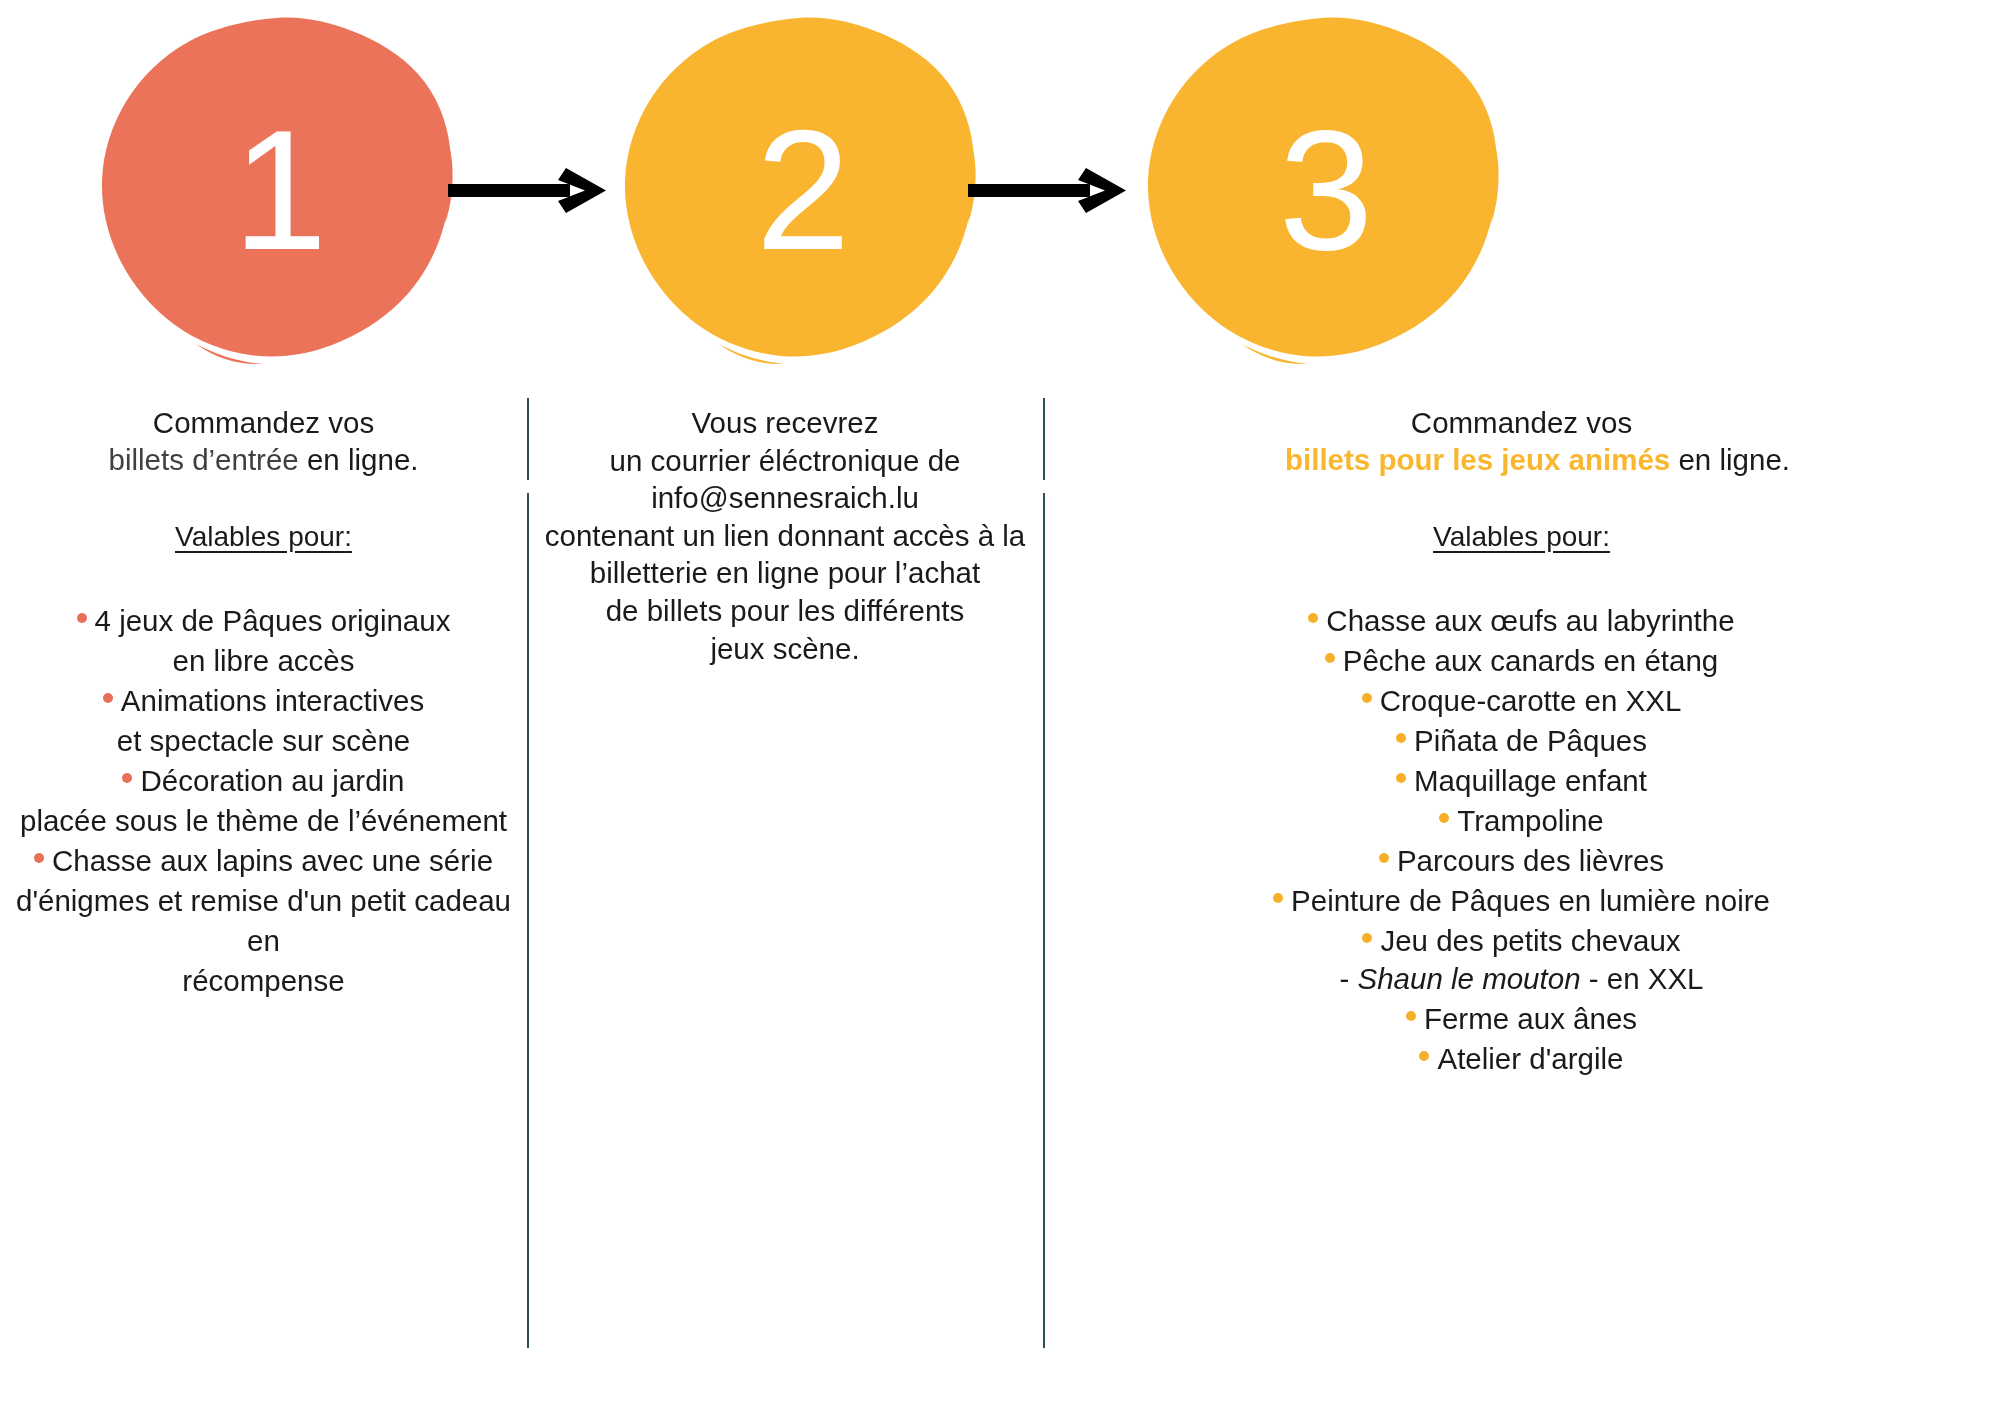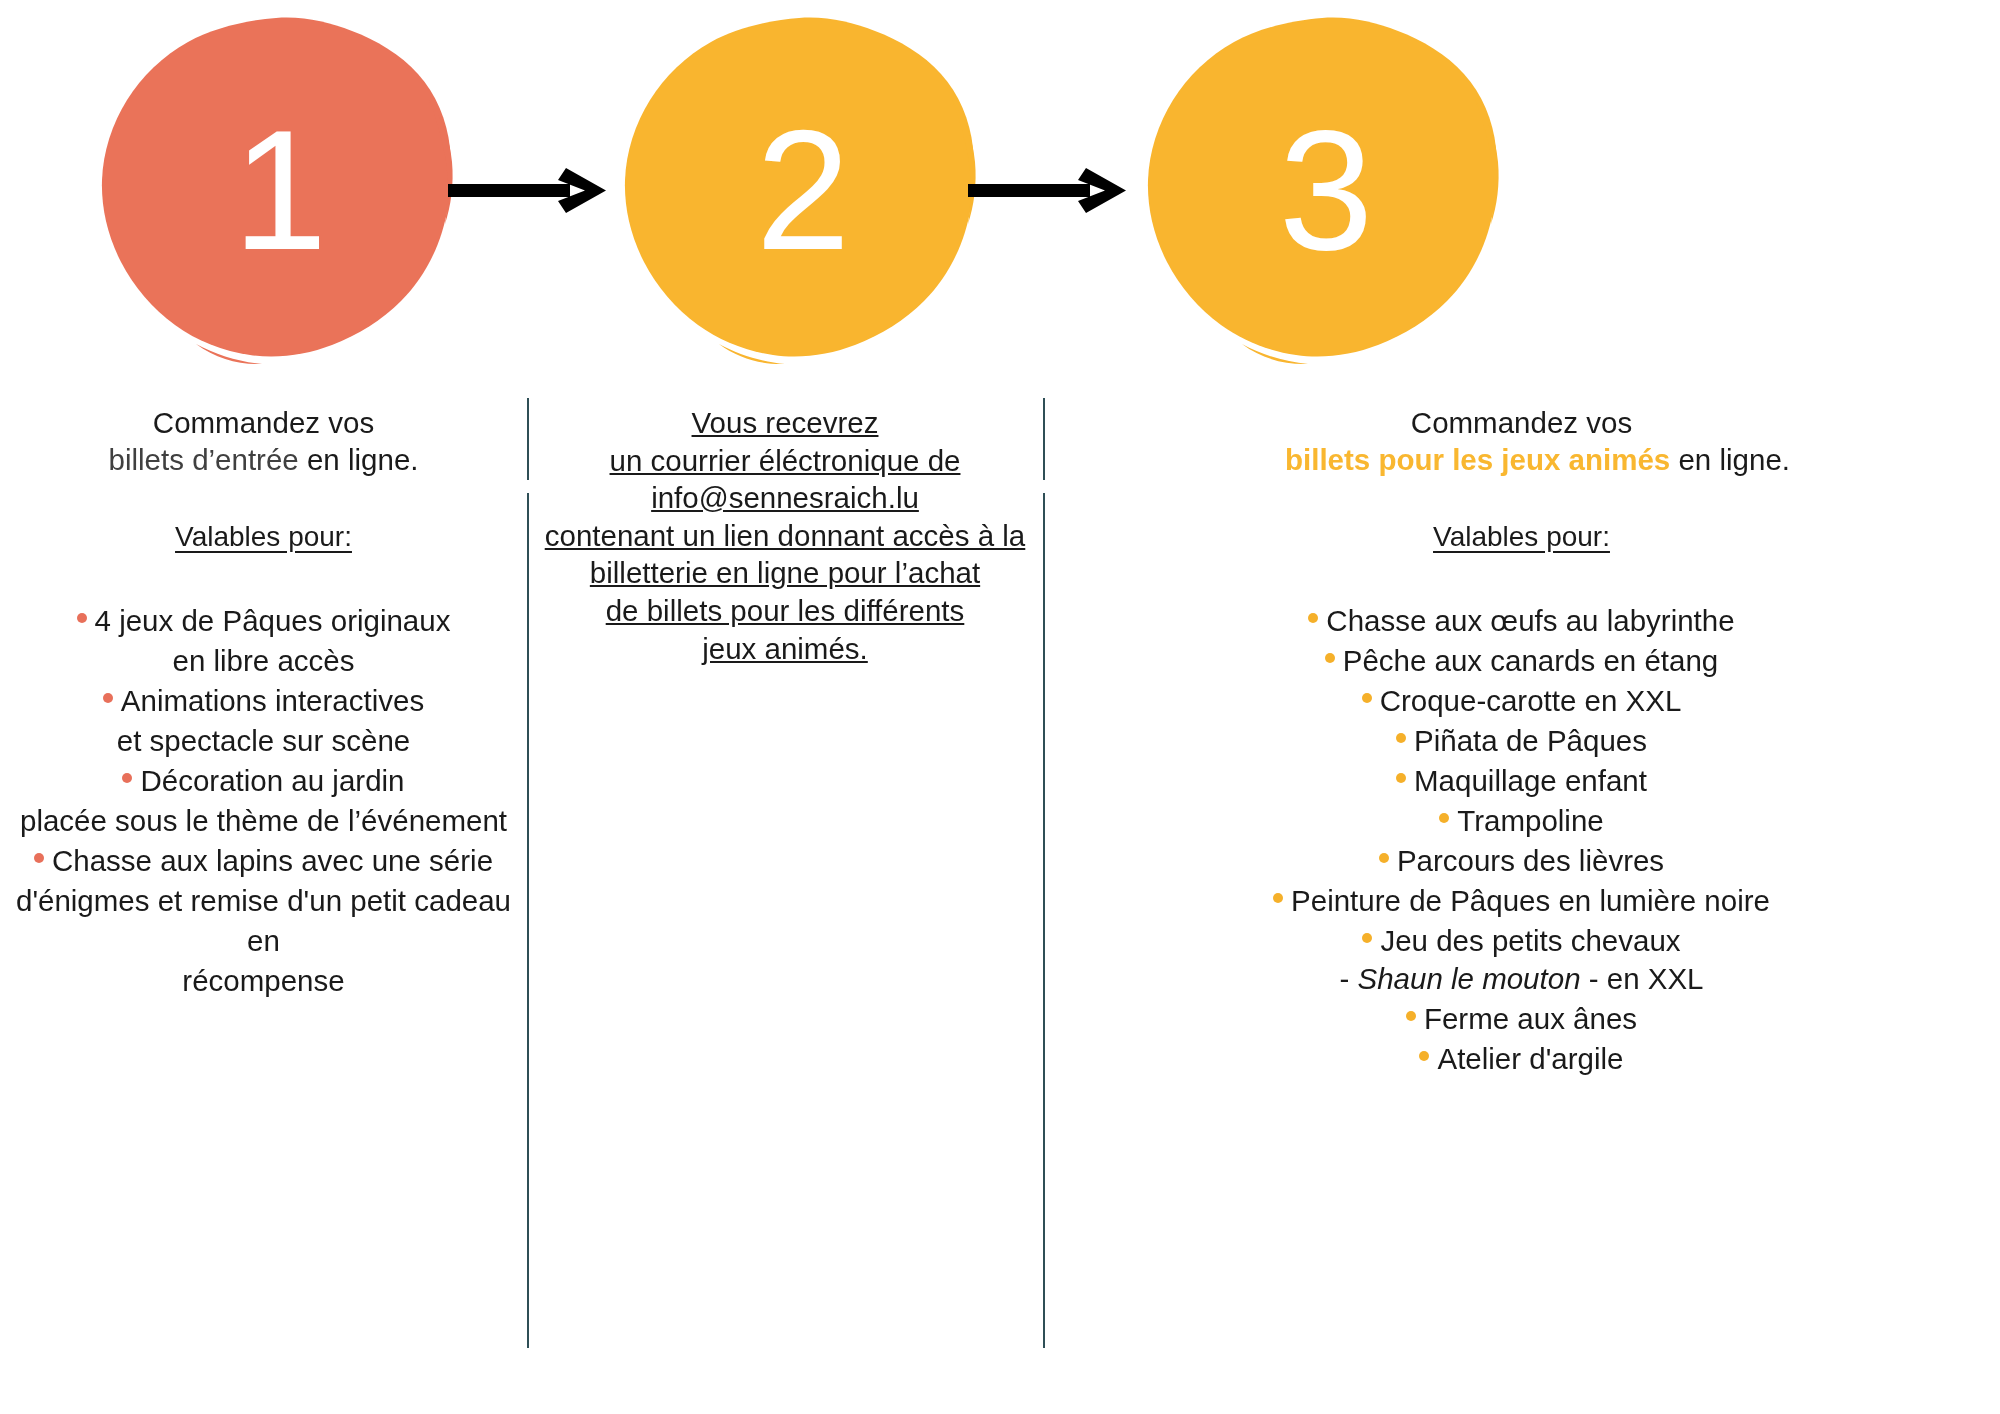--- a/index.html
+++ b/index.html
@@ -85,21 +85,21 @@
     top: 404px;
     width: 2000px;
     display: flex;
   }
   .col {
     box-sizing: border-box;
     text-align: center;
     color: #1a1a1a;
   }
   #col-1 { width: 527px; padding: 0 6px; }
-  #col-2 { width: 516px; padding: 0 16px; text-decoration: underline; }
+  #col-2 { width: 516px; padding: 0 16px; }
   #col-3 { width: 957px; padding: 0 24px; }
 
   .lead {
     font-size: 29.5px;
     line-height: 1.27;
     color: #1a1a1a;
     margin: 0;
   }
   .hl-red { color: #404040; font-weight: normal; }
   .hl-yellow { color: #f9b730; font-weight: bold; margin-left: 32px; }
@@ -232,21 +232,21 @@
     </div>
 
     <div class="col" id="col-2">
       <p class="para-middle">
         <span>Vous recevrez</span><br>
         <span>un courrier éléctronique de</span><br>
         <span>info@sennesraich.lu</span><br>
         <span>contenant un lien donnant accès à la</span><br>
         <span>billetterie en ligne pour l’achat</span><br>
         <span>de billets pour les différents</span><br>
-        <span>jeux animés.</span>
+        <span>jeux scène.</span>
       </p>
     </div>
 
     <div class="col" id="col-3">
       <p class="lead">
         <span>Commandez vos</span><br>
         <span class="hl-yellow">billets pour les jeux animés</span><span> en ligne.</span>
       </p>
 
       <div class="valables">Valables pour:</div>

